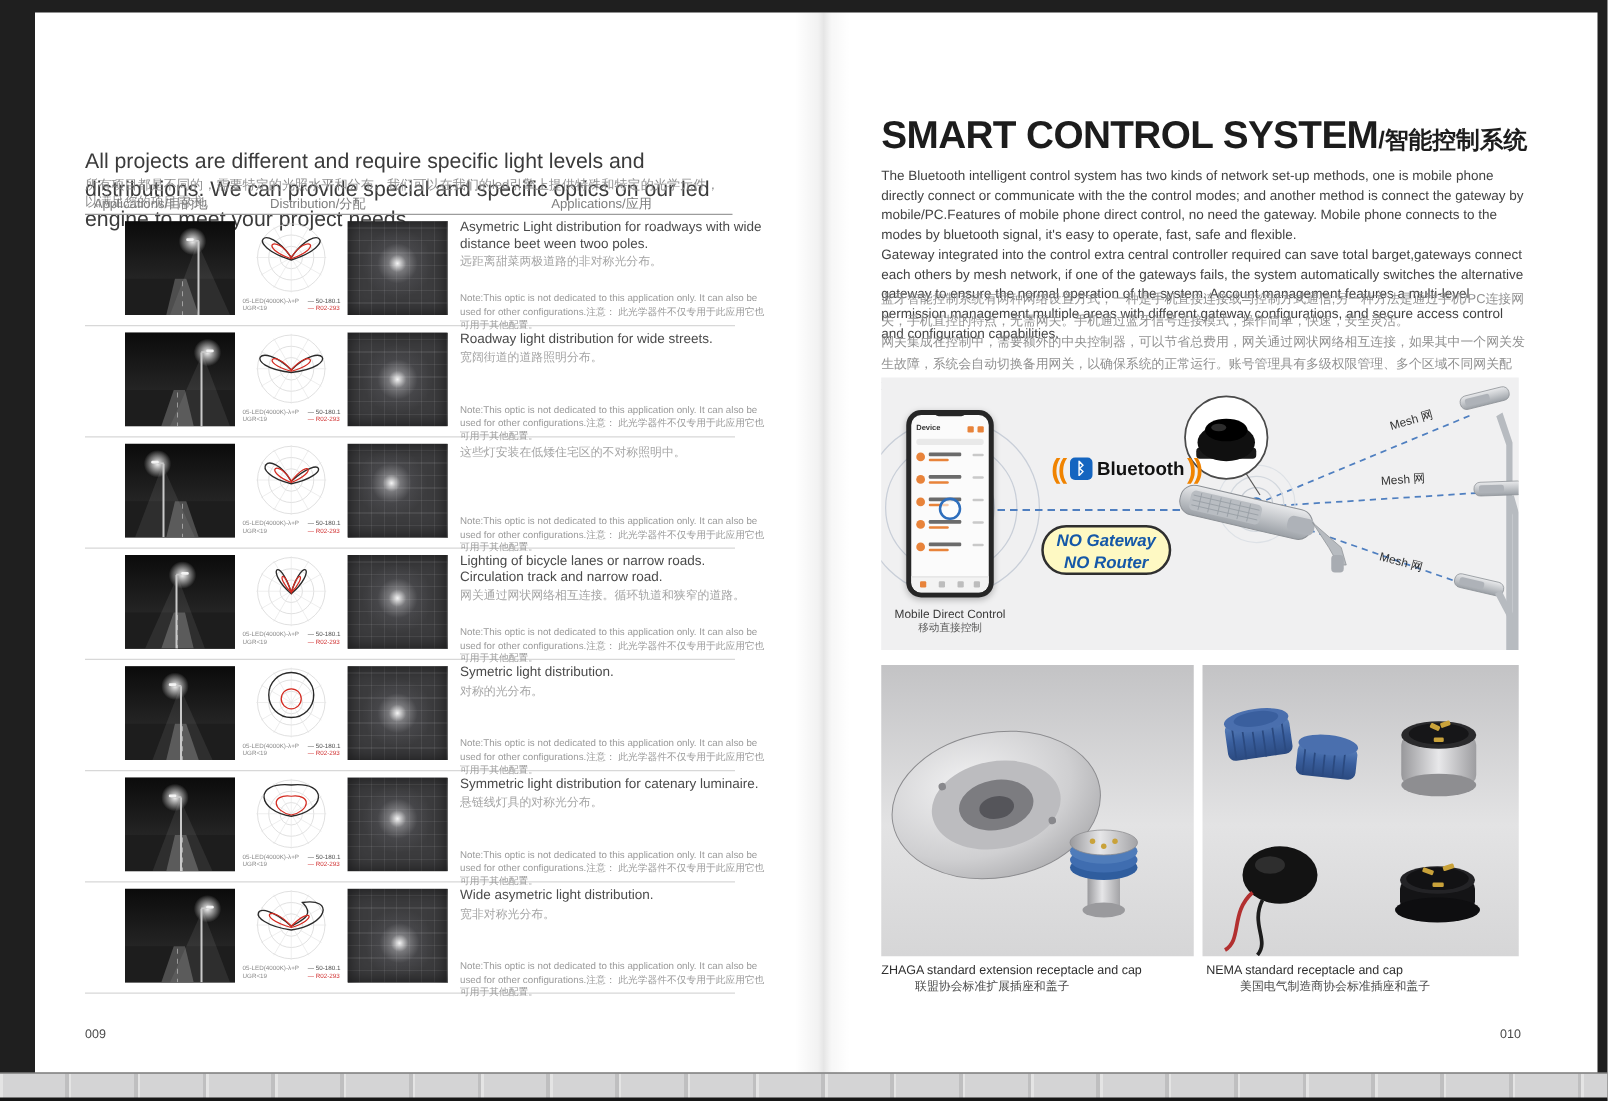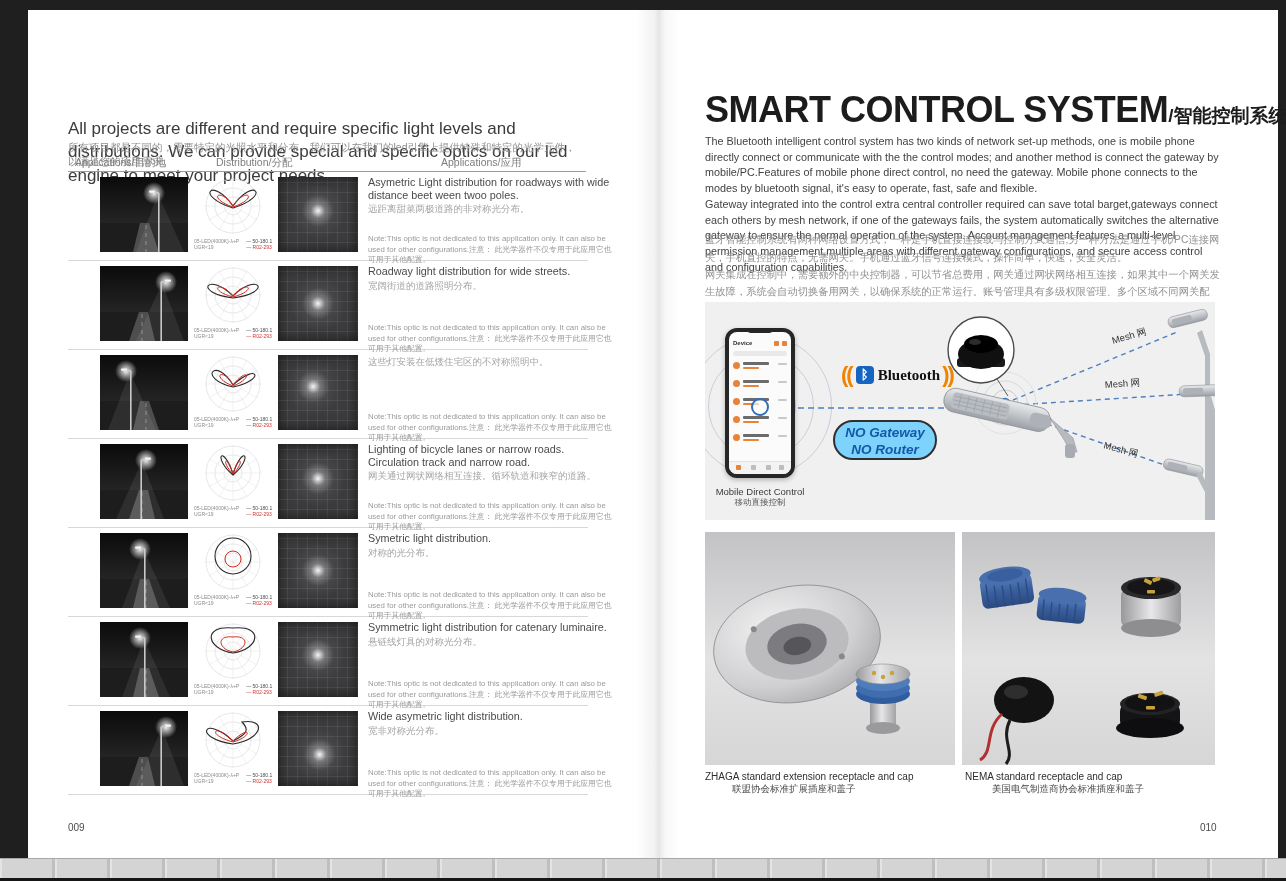--- a/index.html
+++ b/index.html
@@ -30,21 +30,21 @@
   .gridthumb{position:absolute;left:210px;top:5px;width:80px;height:75px;background-color:#3c3c3e;
        box-shadow:inset 0 0 14px rgba(0,0,0,.65);}
   .rowtext{position:absolute;left:300px;top:4px;width:248px;}
   .rt-en{font-size:10.8px;line-height:1.18;color:#4a4a4a;}
   .rt-zh{margin-top:2px;font-size:9.5px;color:#a5a5a5;}
   .rt-note{position:absolute;top:58px;width:248px;font-size:7.8px;line-height:1.35;color:#9a9a9a;}
   .pgnum-left{position:absolute;left:40px;top:812px;font-size:10px;color:#4a4a4a;}
 
   
   .rp-title{position:absolute;left:677px;top:58px;white-space:nowrap;}
-  .rp-title .en{font-size:36px;font-weight:800;letter-spacing:-.5px;color:#1c1c1c;}
+  .rp-title .en{font-size:31px;font-weight:800;letter-spacing:-.5px;color:#1c1c1c;}
   .rp-title .zh{font-size:19px;font-weight:700;color:#1c1c1c;}
   .rp-body-en{position:absolute;left:677px;top:113px;width:515px;font-size:10.8px;line-height:1.46;
               color:#424242;white-space:pre-line;}
   .rp-body-zh{position:absolute;left:677px;top:211px;width:515px;font-size:10.3px;line-height:1.68;
               color:#919191;white-space:pre-line;}
   .diagram-panel{position:absolute;left:677px;top:292px;width:510px;height:218px;background:#f0f0f1;overflow:hidden;}
   .wave{position:absolute;border:1px solid rgba(110,130,160,.30);border-radius:50%;}
   .phone{position:absolute;left:20px;top:26px;width:70px;height:150px;background:#262626;border-radius:12px;
          box-shadow:0 2px 5px rgba(0,0,0,.25);}
   .phone .screen{position:absolute;left:4px;top:4px;right:4px;bottom:4px;background:#fbfbfb;border-radius:8px;overflow:hidden;}
@@ -62,22 +62,22 @@
              border:2px solid #2f6fbd;border-radius:50%;background:rgba(255,255,255,.6);}
   .scr-nav{position:absolute;left:0;right:0;bottom:0;height:12px;background:#f3f3f3;border-top:1px solid #e2e2e2;}
   .scr-nav i{position:absolute;top:3px;width:5px;height:5px;background:#bdbdbd;border-radius:1px;}
   .phone-caption{position:absolute;left:5px;top:184px;width:100px;text-align:center;}
   .pc-en{font-size:9.5px;color:#3a3a3a;}
   .pc-zh{font-size:8.5px;color:#5a5a5a;}
   .bt-badge{position:absolute;left:136px;top:62px;display:flex;align-items:center;gap:2px;}
   .bt-paren{font-size:22px;font-weight:700;color:#f08300;line-height:1;letter-spacing:-2px;}
   .bt-box{width:18px;height:18px;background:#1565c0;border-radius:4px;color:#fff;text-align:center;
           font-size:13px;line-height:18px;font-weight:700;margin:0 2px;}
-  .bt-word{font-size:15px;font-weight:800;color:#111;font-family:Liberation Serif, serif;}
-  .ng-bubble{position:absolute;left:128px;top:118px;width:104px;height:40px;background:#7dd3fc;border:2px solid #2f2f2f;
+  .bt-word{font-size:15px;font-weight:800;color:#111;}
+  .ng-bubble{position:absolute;left:128px;top:118px;width:104px;height:40px;background:#fef9c3;border:2px solid #2f2f2f;
              border-radius:22px;text-align:center;padding-top:3px;box-sizing:border-box;}
   .ng-bubble div{font-size:13.5px;font-weight:800;font-style:italic;color:#1558a8;line-height:1.25;}
   .diagram-svg{position:absolute;left:0;top:0;}
 
   .product-panel{position:absolute;top:522px;height:233px;overflow:hidden;
       background:linear-gradient(180deg,#c3c3c5 0%,#e3e3e4 55%,#d6d6d7 100%);}
   .pp-left{left:677px;width:250px;} .pp-right{left:934px;width:253px;}
   .prod-caption{position:absolute;top:761px;width:250px;}
   .cap-left{left:677px;} .cap-right{left:937px;}
   .cap-en{font-size:10px;color:#2e2e2e;}

